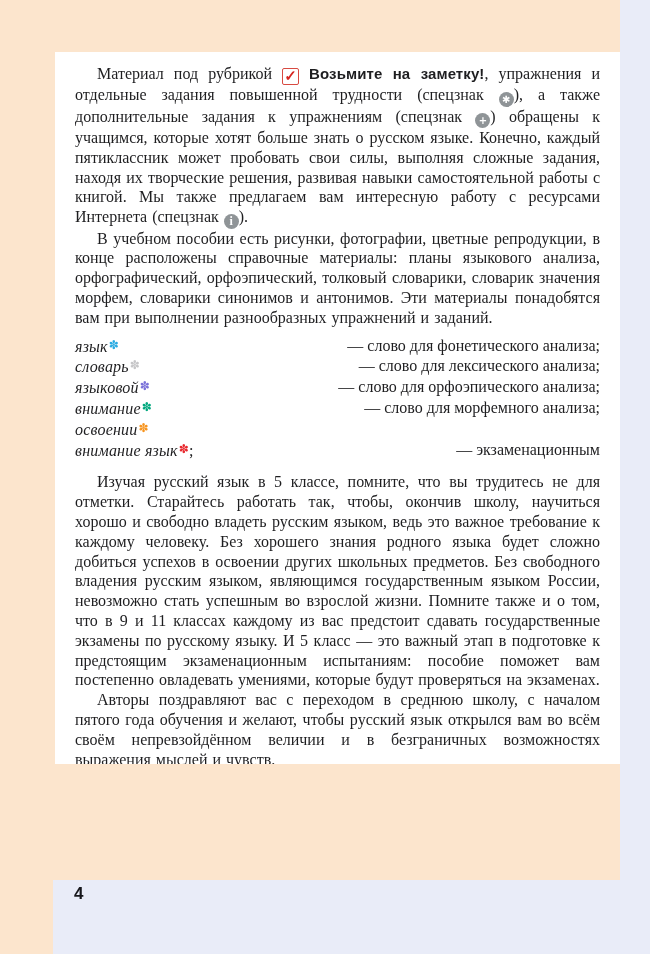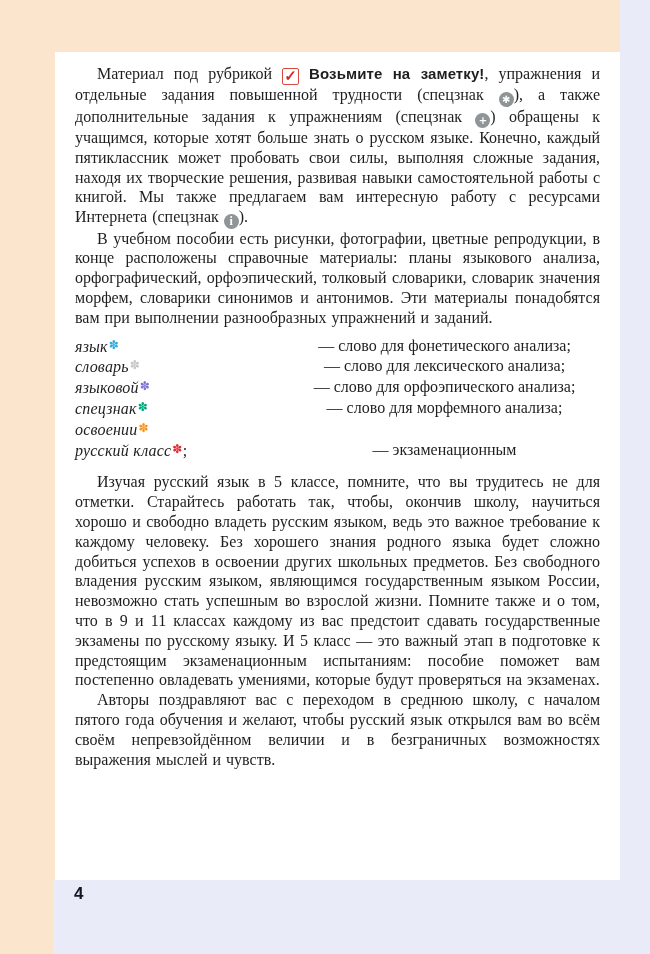--- a/index.html
+++ b/index.html
@@ -5,21 +5,21 @@
   html,body{margin:0;padding:0;}
   body{
     width:650px;height:954px;position:relative;overflow:hidden;
     background:#fce5cd;
     font-family:"Liberation Serif", serif;
     color:#1e1e20;
   }
   .band-right{position:absolute;left:620px;top:0;width:30px;height:954px;background:#e9ecf8;}
   .band-bottom{position:absolute;left:53px;top:880px;width:597px;height:74px;background:#e9ecf8;}
   .card{
-    position:absolute;left:55px;top:52px;width:565px;height:828px;
+    position:absolute;left:55px;top:52px;width:565px;height:712px;
     background:#ffffff;box-sizing:border-box;
     padding:12px 20px 0 20px;overflow:hidden;
   }
   .card p{
     margin:0;text-indent:22px;text-align:justify;
     font-size:16px;line-height:19.8px;word-spacing:1px;
   }
   .rubric{
     font-family:"Liberation Sans", sans-serif;font-weight:700;font-size:15px;
     letter-spacing:0.1px;
@@ -37,21 +37,21 @@
     font-family:"DejaVu Sans",sans-serif;font-weight:700;
     font-size:10px;line-height:15px;vertical-align:-2.5px;
   }
   .sign-icon.info{font-family:"Liberation Serif",serif;font-size:12px;}
   .legend{margin:8px 0 12px 0;}
   .legend-row{display:flex;font-size:16px;line-height:19.8px;gap:44px;}
   .legend-term{width:170px;flex:none;font-style:italic;letter-spacing:0.2px;}
   .legend-star{font-style:normal;font-size:12px;vertical-align:3px;
     font-family:"DejaVu Sans",sans-serif;margin-left:1px;}
   .legend-suffix{font-style:normal;}
-  .legend-desc{flex:1;text-align:center;}
+  .legend-desc{flex:1;text-align:right;}
   .legend-desc.indent{padding-left:17px;}
   .page-num{
     position:absolute;left:74px;top:884px;
     font-family:"Liberation Sans",sans-serif;font-weight:700;
     font-size:17px;color:#17171c;
   }
 </style>
 </head>
 <body>
 
@@ -77,28 +77,28 @@
     </div>
     <div class="legend-row">
       <span class="legend-term"><span>словарь</span><span class="legend-star" style="color: rgb(198, 198, 200);">✽</span><span class="legend-suffix"></span></span>
       <span class="legend-desc">— слово для лексического анализа;</span>
     </div>
     <div class="legend-row">
       <span class="legend-term"><span>языковой</span><span class="legend-star" style="color: rgb(123, 114, 217);">✽</span><span class="legend-suffix"></span></span>
       <span class="legend-desc">— слово для орфоэпического анализа;</span>
     </div>
     <div class="legend-row">
-      <span class="legend-term"><span>спецзнак</span><span class="legend-star" style="color: rgb(0, 168, 126);">✽</span><span class="legend-suffix"></span></span>
+      <span class="legend-term"><span>внимание</span><span class="legend-star" style="color: rgb(0, 168, 126);">✽</span><span class="legend-suffix"></span></span>
       <span class="legend-desc">— слово для морфемного анализа;</span>
     </div>
     <div class="legend-row">
       <span class="legend-term"><span>освоении</span><span class="legend-star" style="color: rgb(247, 148, 30);">✽</span><span class="legend-suffix"></span></span>
     </div>
     <div class="legend-row">
-      <span class="legend-term"><span>русский класс</span><span class="legend-star" style="color: rgb(232, 40, 45);">✽</span><span class="legend-suffix">;</span></span>
+      <span class="legend-term"><span>внимание язык</span><span class="legend-star" style="color: rgb(232, 40, 45);">✽</span><span class="legend-suffix">;</span></span>
       <span class="legend-desc">— экзаменационным</span>
     </div>
   </div>
 
   <p>Изучая русский язык в 5 классе, помните, что вы трудитесь не для отметки. Старайтесь работать так, чтобы, окончив школу, научиться хорошо и свободно владеть русским языком, ведь это важное требование к каждому человеку. Без хорошего знания родного языка будет сложно добиться успехов в освоении других школьных предметов. Без свободного владения русским языком, являющимся государственным языком России, невозможно стать успешным во взрослой жизни. Помните также и о том, что в 9 и 11 классах каждому из вас предстоит сдавать государственные экзамены по русскому языку. И 5 класс — это важный этап в подготовке к предстоящим экзаменационным испытаниям: пособие поможет вам постепенно овладевать умениями, которые будут проверяться на экзаменах.</p>
 
   <p>Авторы поздравляют вас с переходом в среднюю школу, с началом пятого года обучения и желают, чтобы русский язык открылся вам во всём своём непревзойдённом величии и в безграничных возможностях выражения мыслей и чувств.</p>
 
 </div>
 

